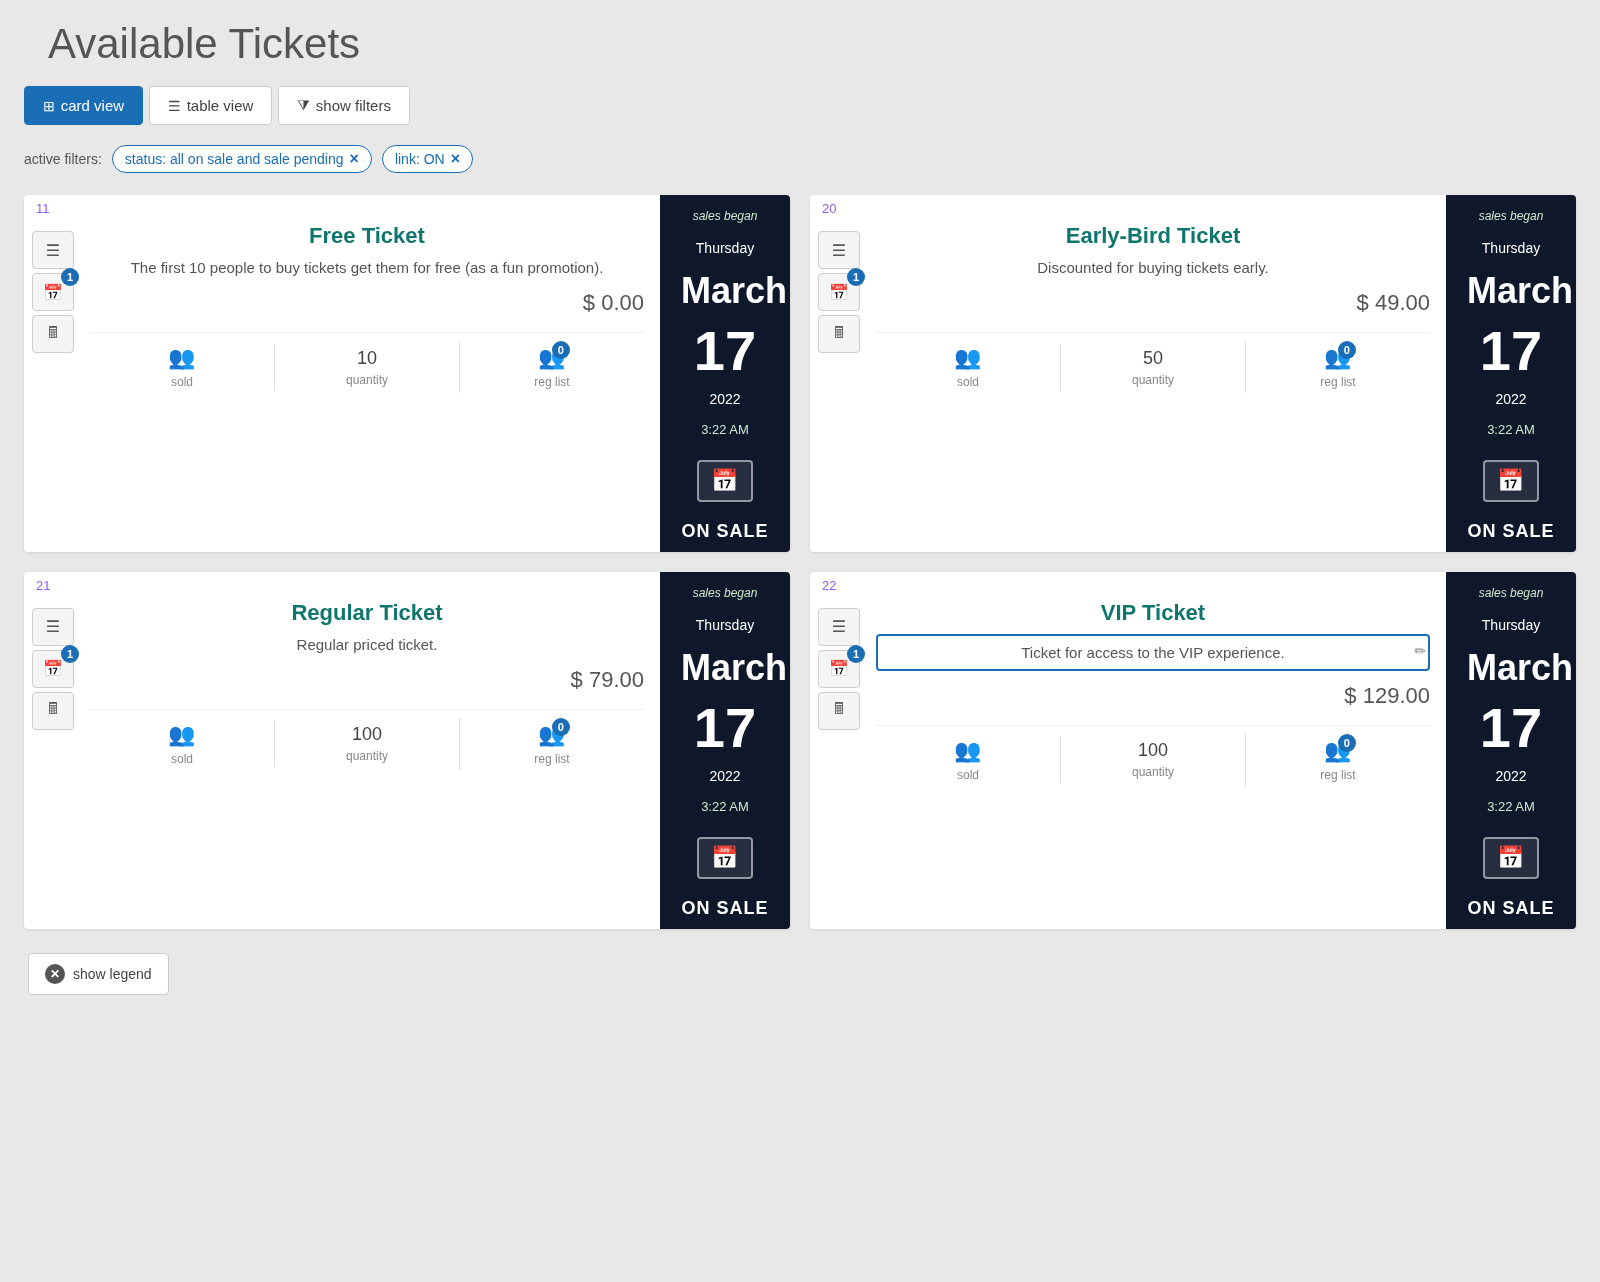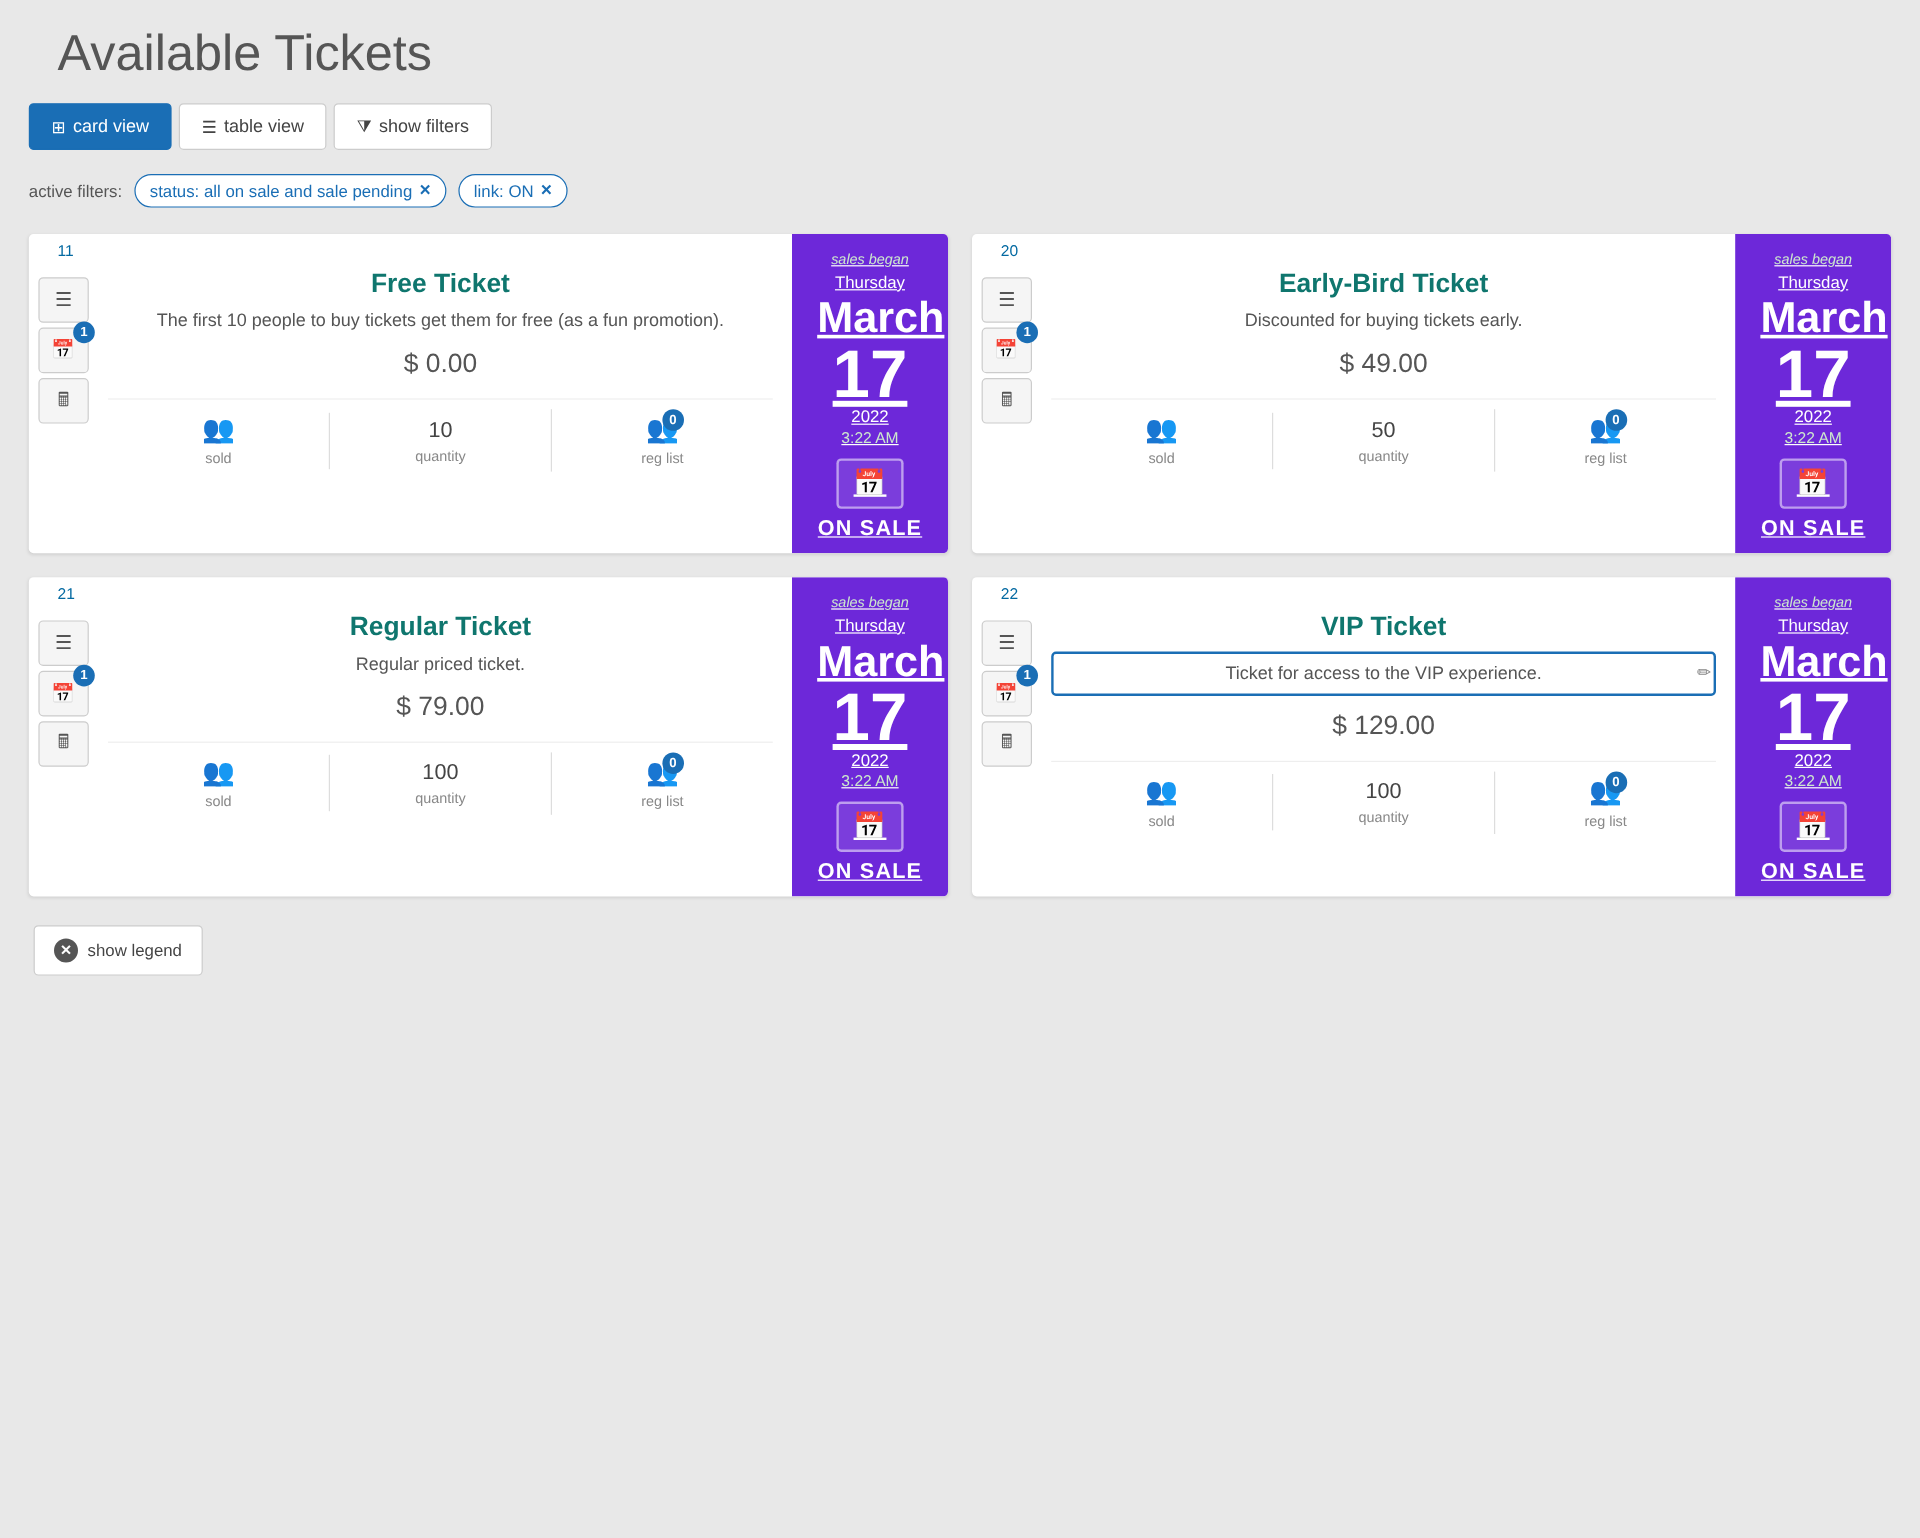--- a/index.html
+++ b/index.html
@@ -88,23 +88,23 @@
       overflow: hidden;
       display: flex;
       flex-direction: column;
       position: relative;
       box-shadow: 0 1px 3px rgba(0,0,0,0.1);
     }
 
     .card-number {
       position: absolute;
       top: 6px;
-      left: 24px;
+      left: 12px;
       font-size: 13px;
-      color: #0369a1;
+      color: #8b5cf6;
     }
 
     .card-inner {
       display: flex;
       flex: 1;
     }
 
     .card-actions-col {
       display: flex;
       flex-direction: column;
@@ -169,21 +169,21 @@
     .card-description.editing {
       border: 2px solid #1a6eb5;
       border-radius: 4px;
       padding: 6px 10px;
       background: #fff;
     }
 
     .card-price {
       font-size: 22px;
       color: #555;
-      text-align: center;
+      text-align: right;
       margin: 4px 0;
     }
 
     .card-stats {
       display: flex;
       align-items: center;
       justify-content: center;
       gap: 0;
       margin-top: 4px;
       padding-top: 8px;
@@ -220,29 +220,28 @@
     }
 
     .stat-icon-wrapper {
       position: relative;
       display: inline-flex;
     }
 
     .card-sale-panel {
       width: 130px;
       min-width: 130px;
-      background: #6d28d9;
+      background: #0f172a;
       color: #fff;
       display: flex;
       flex-direction: column;
       align-items: center;
       justify-content: flex-start;
       padding: 14px 10px 10px 10px;
-      gap: 2px;
-      text-decoration: underline;
+      gap: 15px;
     }
 
     .sale-began {
       font-size: 12px;
       color: #cde8cd;
       font-style: italic;
       margin-bottom: 2px;
     }
 
     .sale-weekday {

